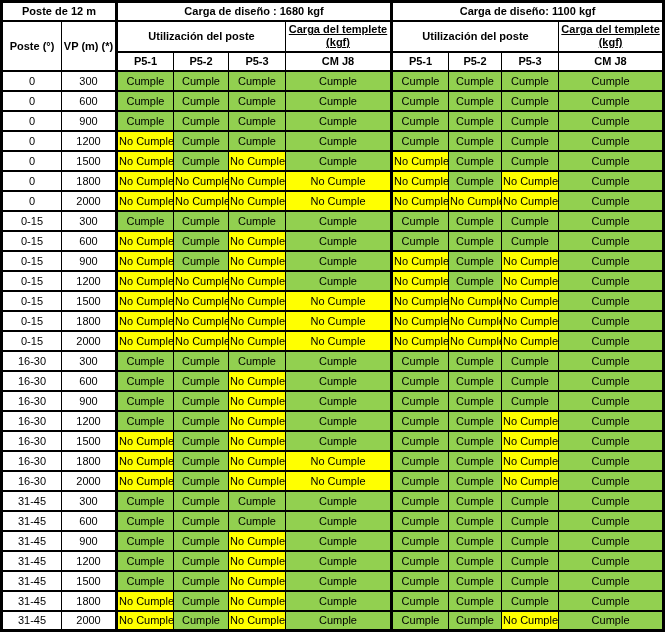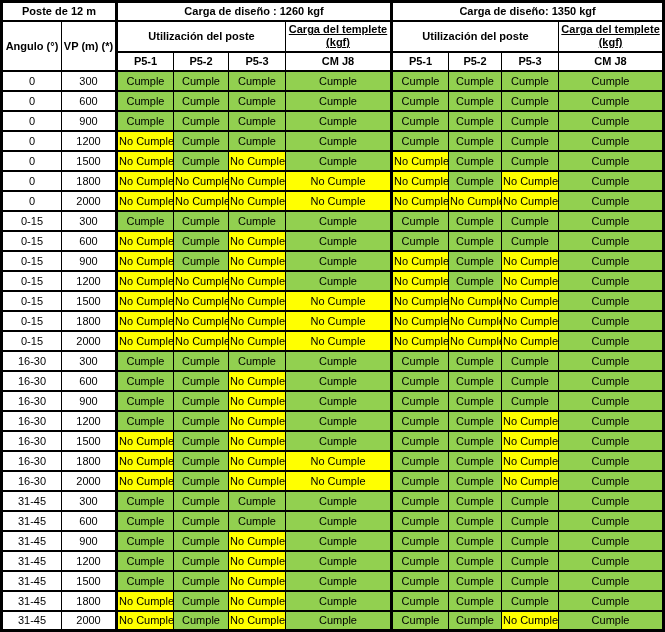--- a/index.html
+++ b/index.html
@@ -42,25 +42,25 @@
       <col style="width:57px">
       <col style="width:106px">
     <col style="width:57px">
       <col style="width:53px">
       <col style="width:57px">
       <col style="width:105px">
   </colgroup>
   <thead>
     <tr class="r1">
       <th colspan="2">Poste de 12 m</th>
-      <th colspan="4" class="sep">Carga de diseño : 1260 kgf</th>
-      <th colspan="4" class="sep">Carga de diseño: 1350 kgf</th>
+      <th colspan="4" class="sep">Carga de diseño : 1680 kgf</th>
+      <th colspan="4" class="sep">Carga de diseño: 1100 kgf</th>
     </tr>
     <tr class="r2">
-      <th rowspan="2">Angulo (°)</th>
+      <th rowspan="2">Poste (°)</th>
       <th rowspan="2">VP (m) (*)</th>
       <th colspan="3" class="sep">Utilización del poste</th>
       <th class="wrap">Carga del templete (kgf)</th>
       <th colspan="3" class="sep">Utilización del poste</th>
       <th class="wrap">Carga del templete (kgf)</th>
     </tr>
     <tr class="r3">
       <th class="sep">P5-1</th>
       <th>P5-2</th>
       <th>P5-3</th>

